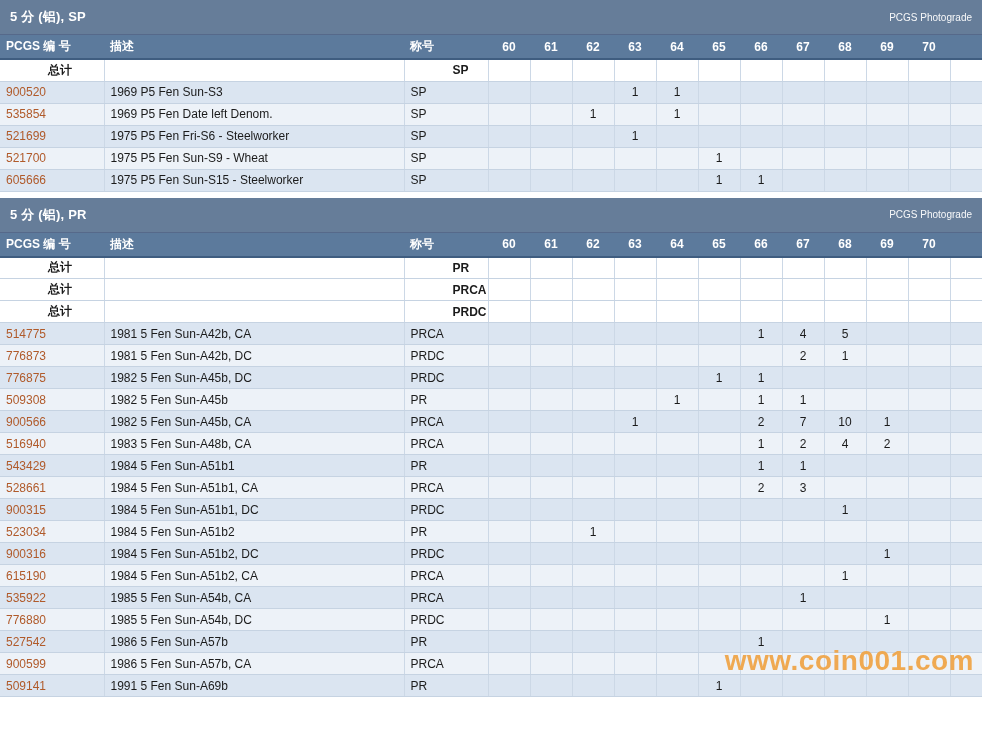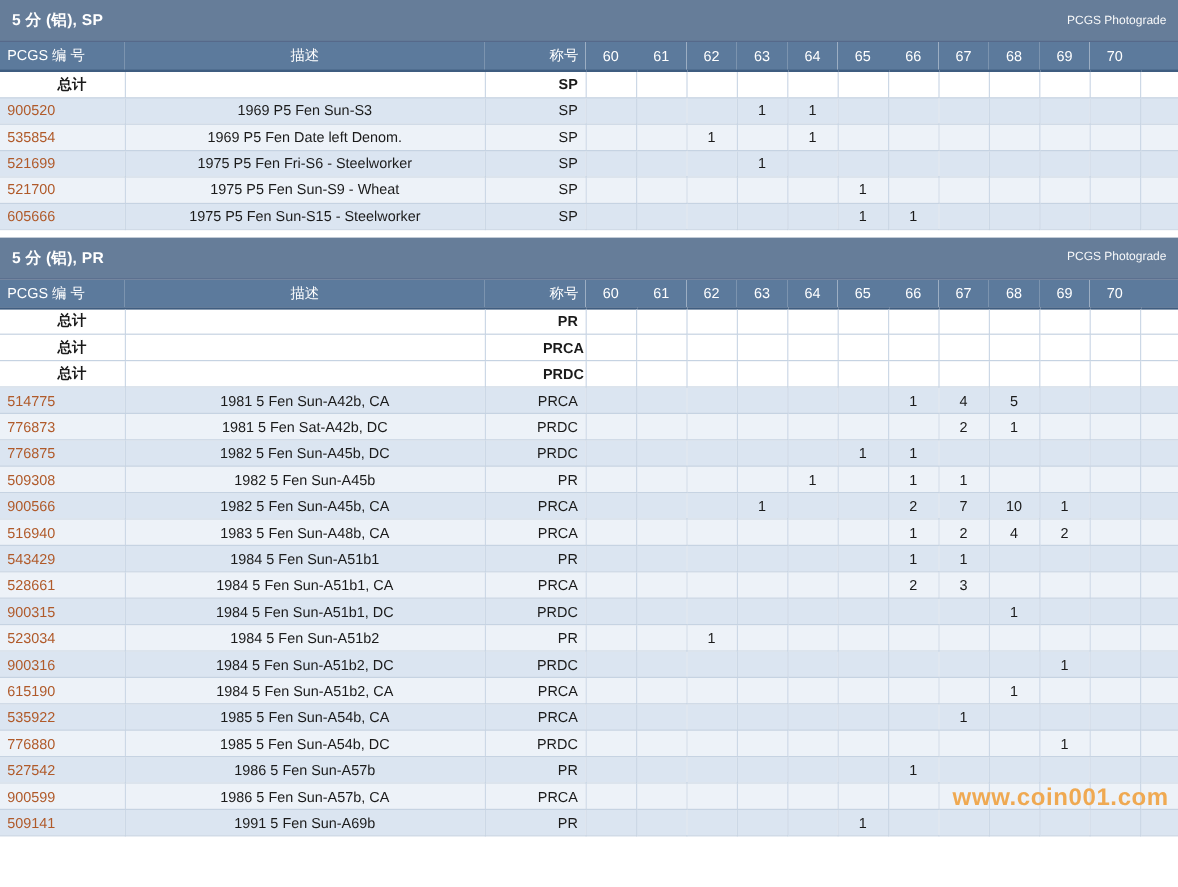--- a/index.html
+++ b/index.html
@@ -59,34 +59,34 @@
     font-weight: normal;
     white-space: nowrap;
     overflow: hidden;
   }
   thead.col-head th {
     background: #5e7punch;
     background-color: #5d7characters;
     background-color: #5b7architecture;
     background-color: #5c7a9c;
     color: #ffffff;
-    font-weight: normal;
+    font-weight: bold;
     border-bottom: 2px solid #3f5d80;
     height: 24px;
   }
   
   col.c-id    { width: 104px; }
   col.c-desc  { width: 300px; }
   col.c-desig { width: 84px; }
   col.c-g     { width: 42px; }
   col.c-total { width: 70px; }
 
   th.c-id, td.c-id { text-align: left; }
-  th.c-desc, td.c-desc { text-align: center; }
-  th.c-desig, td.c-desig { text-align: right; }
+  th.c-desc, td.c-desc { text-align: left; }
+  th.c-desig, td.c-desig { text-align: left; }
   th.c-g, td.c-g { text-align: center; }
   th.c-total, td.c-total { text-align: right; padding-right: 10px; }
 
   tbody tr.row-odd  td { background: #dbe5f1; }
   tbody tr.row-even td { background: #edf2f8; }
   tbody tr.total-row td {
     background: #ffffff;
     font-weight: bold;
     padding-left: 48px;
   }
@@ -98,21 +98,21 @@
   tbody tr td.c-total { border-right: none; }
   td.c-id.link { color: #b05a2a; }
 
   .spacer { height: 6px; background: #ffffff; }
 
   
   .watermark {
     position: absolute;
     right: 8px;
     bottom: 20px;
-    font-size: 20px;
+    font-size: 28px;
     font-weight: bold;
     color: #f0a64a;
     opacity: 0.95;
     letter-spacing: 0.5px;
     pointer-events: none;
     font-family: "Liberation Sans", sans-serif;
   }
 </style>
 </head>
 <body>
@@ -373,21 +373,21 @@
           <td class="c-g"></td>
           <td class="c-g">1</td>
           <td class="c-g">4</td>
           <td class="c-g">5</td>
           <td class="c-g"></td>
           <td class="c-g"></td>
           <td class="c-total">10</td>
         </tr>
         <tr class="row-even">
           <td class="c-id link">776873</td>
-          <td class="c-desc">1981 5 Fen Sat-A42b, DC</td>
+          <td class="c-desc">1981 5 Fen Sun-A42b, DC</td>
           <td class="c-desig">PRDC</td>
           <td class="c-g"></td>
           <td class="c-g"></td>
           <td class="c-g"></td>
           <td class="c-g"></td>
           <td class="c-g"></td>
           <td class="c-g"></td>
           <td class="c-g"></td>
           <td class="c-g">2</td>
           <td class="c-g">1</td>

